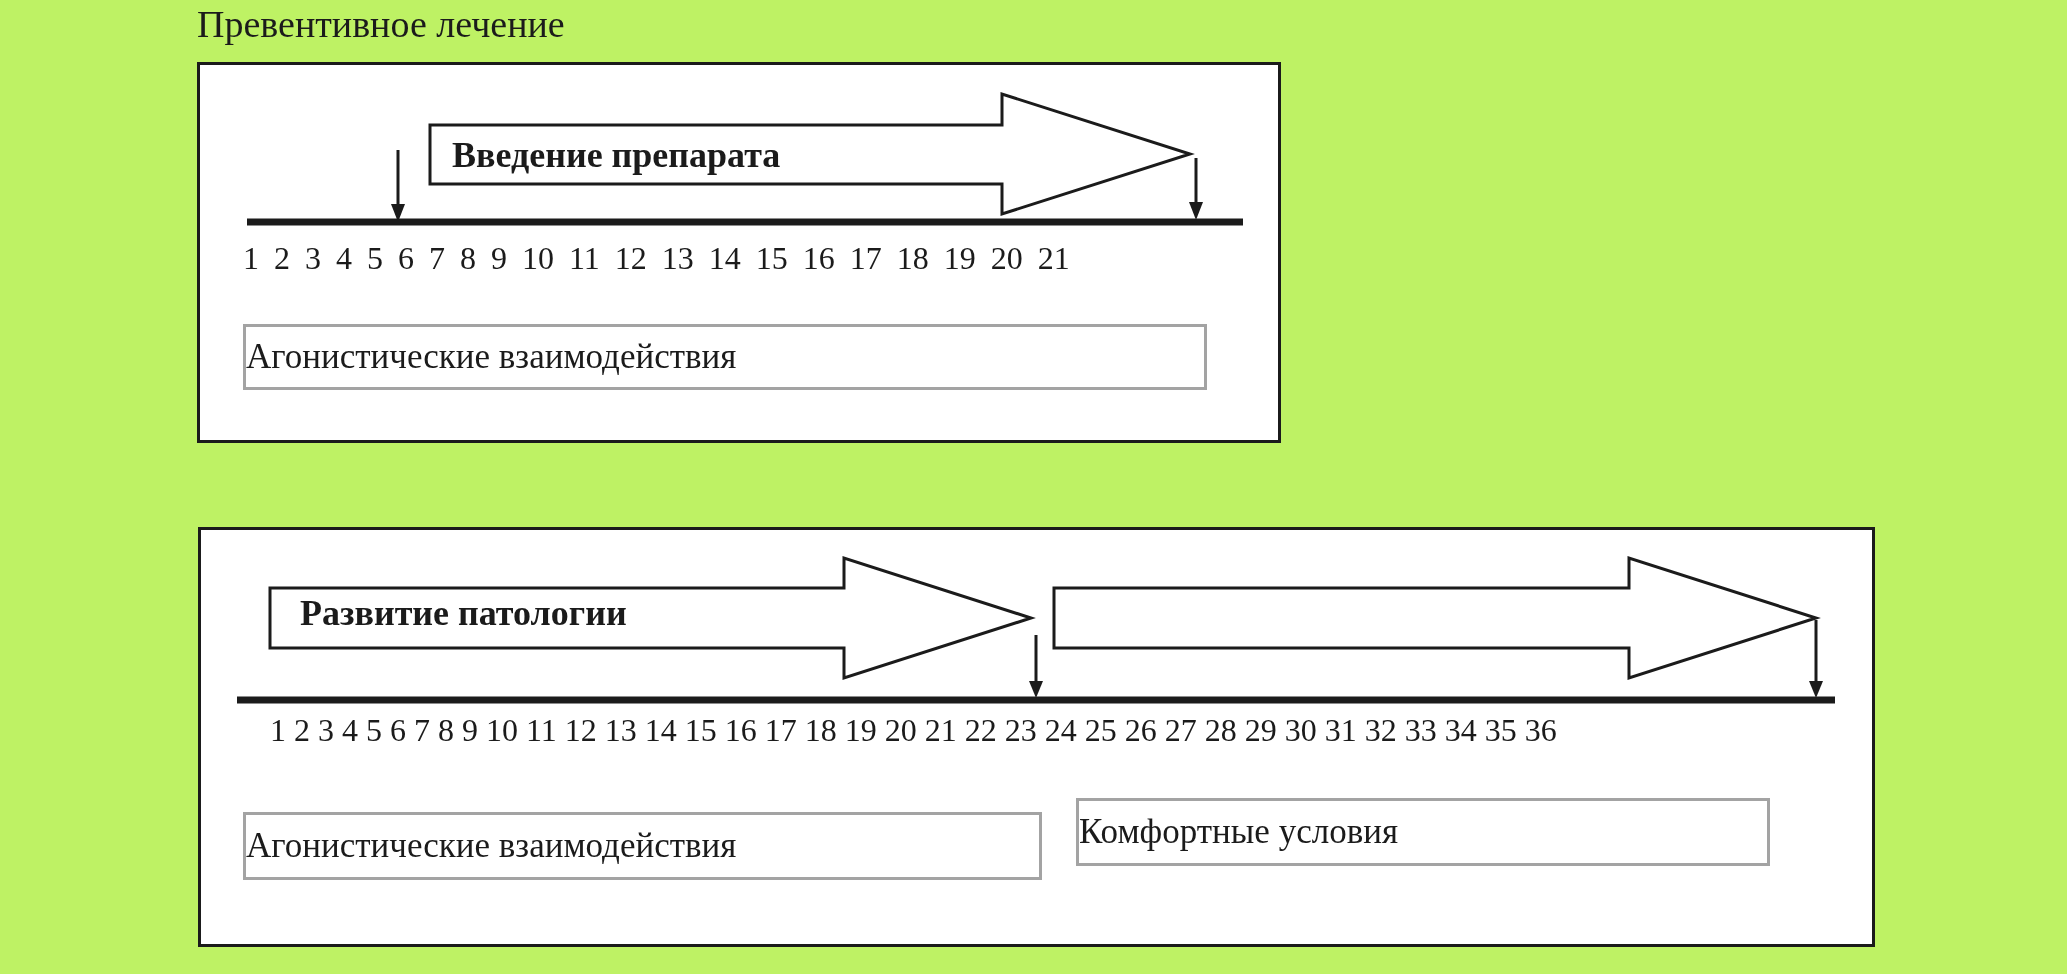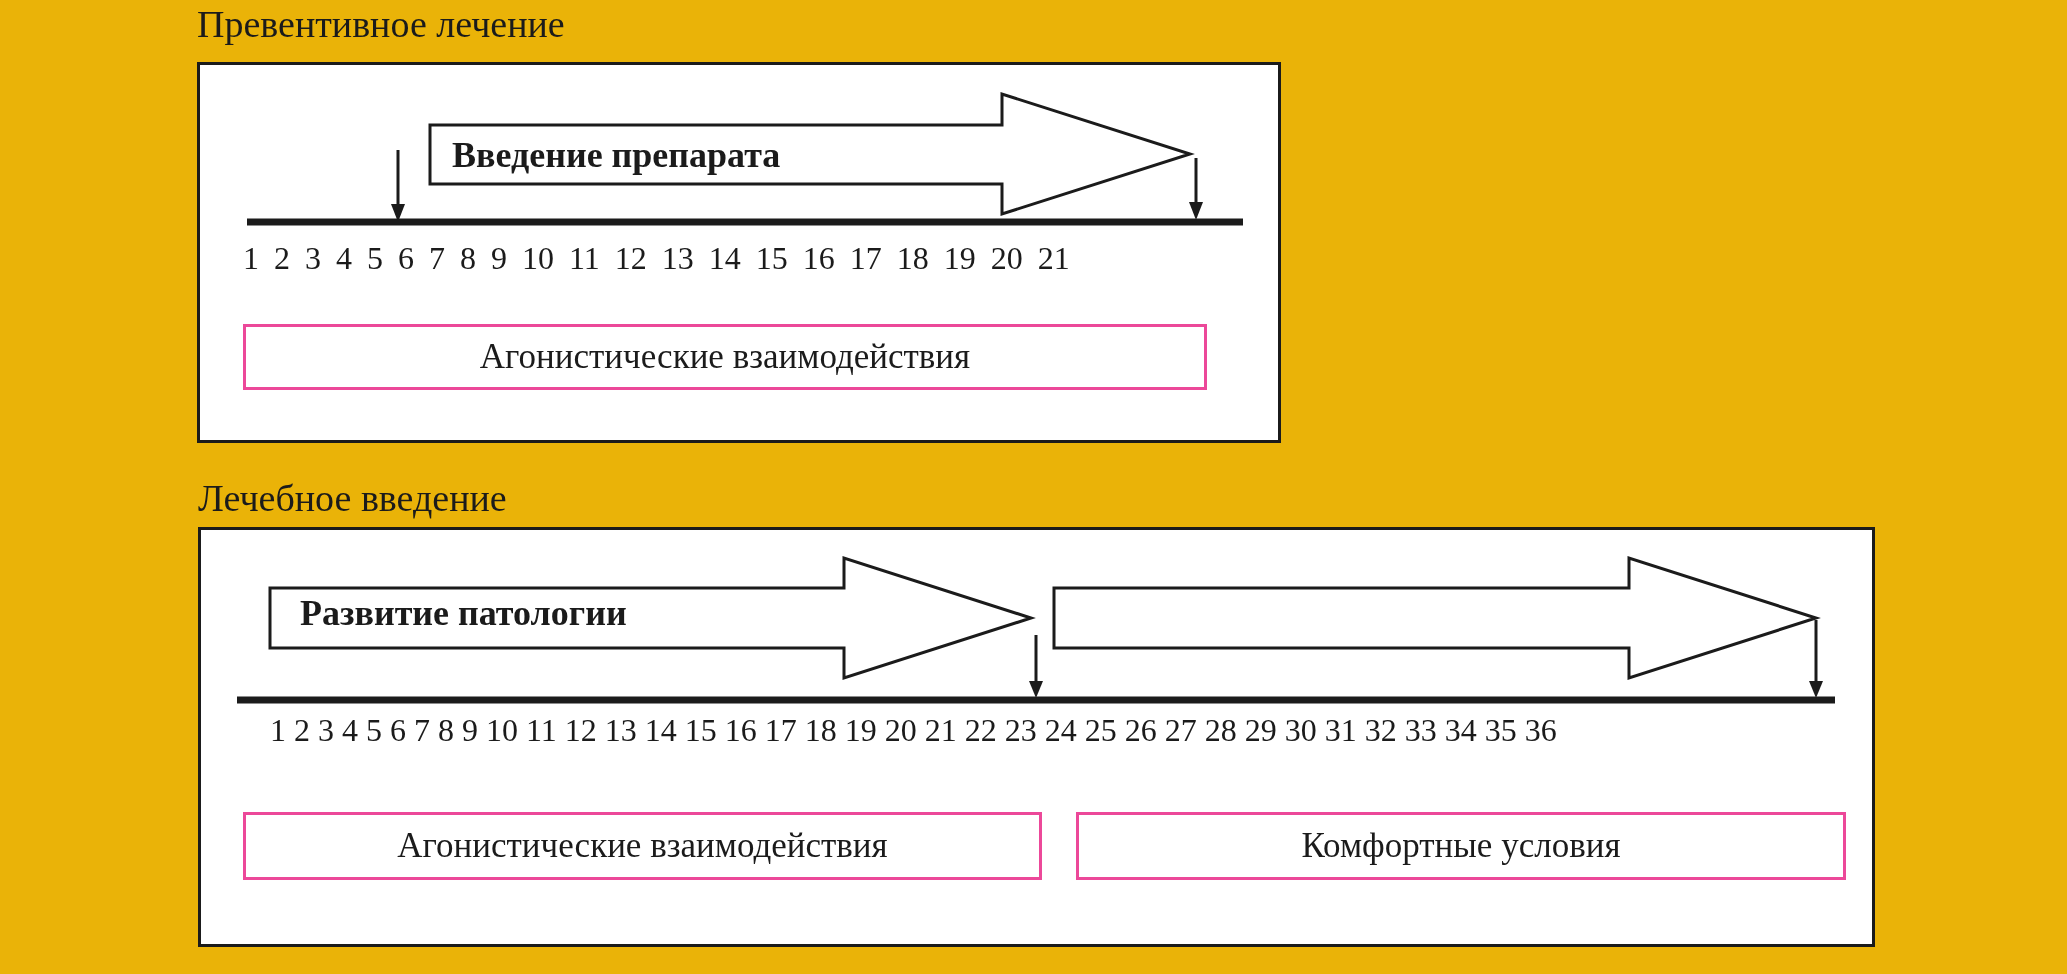--- a/index.html
+++ b/index.html
@@ -1,21 +1,21 @@
 <!DOCTYPE html>
 <html><head>
 <meta charset="utf-8">
 <style>
   * { margin: 0; padding: 0; box-sizing: border-box; }
   html, body { background: #ffffff; }
   .canvas {
     position: relative;
     width: 2067px;
     height: 974px;
-    background: #eab308;
+    background: #bef264;
     font-family: "Liberation Serif", "DejaVu Serif", serif;
     color: #1b1b1b;
     overflow: hidden;
   }
   .panel-title {
     position: absolute;
     font-size: 38px;
     line-height: 1.15;
     white-space: nowrap;
     color: #1b1b1b;
@@ -33,23 +33,23 @@
     align-items: center;
     font-weight: bold;
   }
   .timeline-numbers {
     font-size: 32px;
     line-height: 1;
     letter-spacing: 0;
   }
   .label-box {
     position: absolute;
-    border: 3px solid #ec4899;
+    border: 3px solid #a3a3a3;
     background: #ffffff;
-    text-align: center;
+    text-align: left;
     font-size: 35px;
     overflow: hidden;
   }
   .shape { fill: #ffffff; stroke: #1b1b1b; stroke-width: 3; }
   .stem  { stroke: #1b1b1b; stroke-width: 3; fill: none; }
   .head  { fill: #1b1b1b; stroke: none; }
   .baseline { stroke: #1b1b1b; stroke-width: 7; fill: none; }
 </style>
 </head>
 <body>
@@ -79,21 +79,20 @@
 
     <div class="overlay arrow-label" style="left:252px; top:61px; height:58px;">Введение препарата</div>
 
     <div class="overlay timeline-numbers" style="left:43px; top:177px; word-spacing:7px;">1 2 3 4 5 6 7 8 9 10 11 12 13 14 15 16 17 18 19 20 21</div>
 
     <div class="label-box" style="left:43px; top:259px; width:964px; height:66px; line-height:60px;">
       <span>Агонистические взаимодействия</span>
     </div>
   </div>
 
-  <div class="panel-title" style="left:198px; top:477px;">Лечебное введение</div>
 
   <div class="frame" style="left:198px; top:527px; width:1677px; height:420px;">
 
     <svg width="1671" height="414" viewBox="0 0 1671 414">
 
       <polygon class="shape" points="69,58 643,58 643,28 830,88 643,148 643,118 69,118"></polygon>
 
       <g>
         <line class="stem" x1="835" y1="105" x2="835" y2="153"></line>
         <polygon class="head" points="828,151 842,151 835,168"></polygon>
@@ -110,18 +109,18 @@
     </svg>
 
     <div class="overlay arrow-label" style="left:99px; top:59px; height:48px;">Развитие патологии</div>
 
     <div class="overlay timeline-numbers" style="left:69px; top:184px; word-spacing:0px;">1 2 3 4 5 6 7 8 9 10 11 12 13 14 15 16 17 18 19 20 21 22 23 24 25 26 27 28 29 30 31 32 33 34 35 36</div>
 
     <div class="label-box" style="left:42px; top:282px; width:799px; height:68px; line-height:62px;">
       <span>Агонистические взаимодействия</span>
     </div>
 
-    <div class="label-box" style="left:875px; top:282px; width:770px; height:68px; line-height:62px;">
+    <div class="label-box" style="left:875px; top:268px; width:694px; height:68px; line-height:62px;">
       <span>Комфортные условия</span>
     </div>
   </div>
 
 </div>
 
 </body></html>

